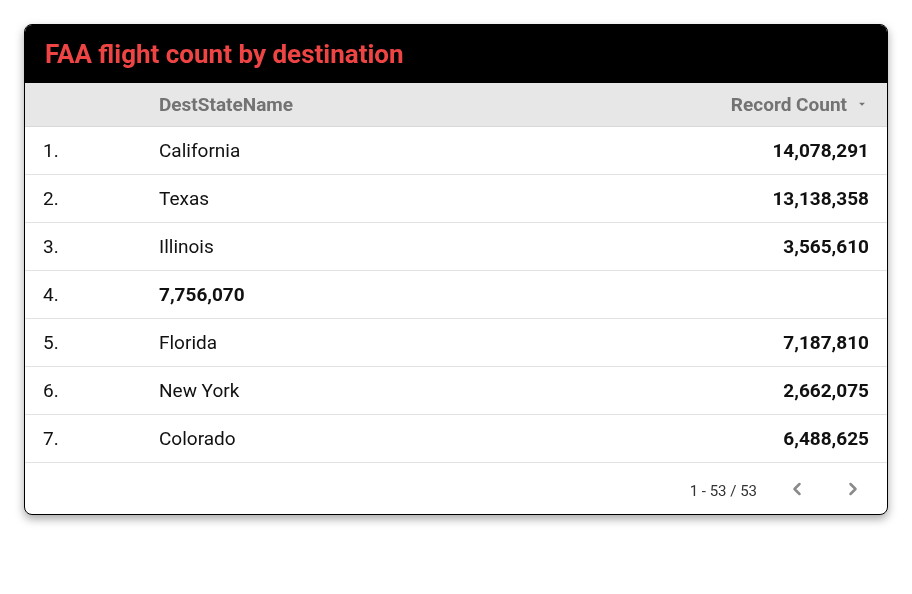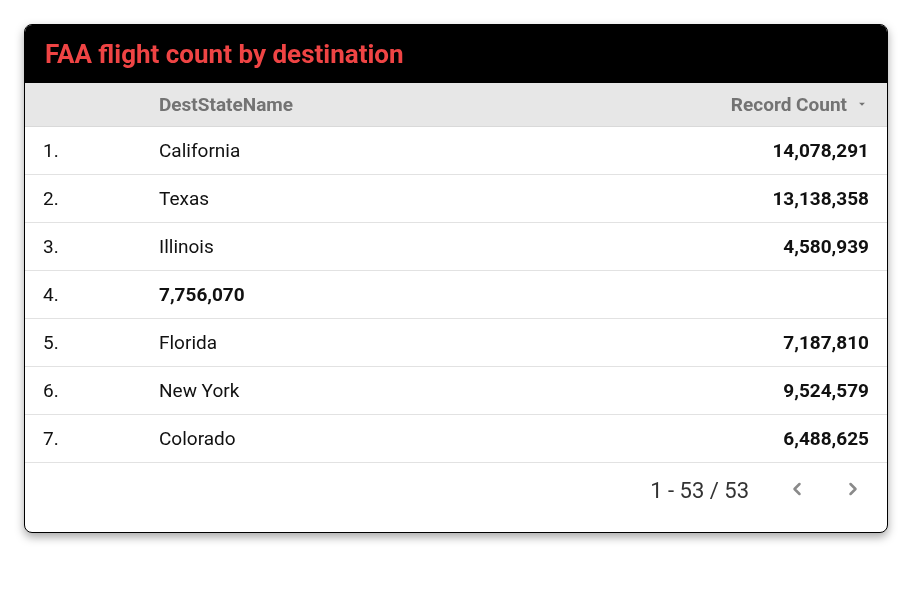--- a/index.html
+++ b/index.html
@@ -68,24 +68,24 @@
     .data-row .col-index {
       font-weight: 400;
     }
     .data-row .col-count {
       font-weight: 700;
     }
     .footer-row {
       display: flex;
       align-items: center;
       justify-content: flex-end;
-      padding: 10px 18px 24px 18px;
-      font-size: 22px;
+      padding: 10px 18px 6px 18px;
+      font-size: 15px;
       color: #333;
-      gap: 32px;
+      gap: 24px;
     }
     .pager {
       display: flex;
       align-items: center;
       gap: 24px;
     }
     .pager-btn {
       background: none;
       border: none;
       cursor: pointer;
@@ -125,35 +125,35 @@
     <div class="col-count">14,078,291</div>
   </div>
   <div class="data-row">
     <div class="col-index">2.</div>
     <div class="col-name">Texas</div>
     <div class="col-count">13,138,358</div>
   </div>
   <div class="data-row">
     <div class="col-index">3.</div>
     <div class="col-name">Illinois</div>
-    <div class="col-count">4,580,939</div>
+    <div class="col-count">3,565,610</div>
   </div>
   <div class="data-row">
     <div class="col-index">4.</div>
     <div class="col-count">7,756,070</div>
   </div>
   <div class="data-row">
     <div class="col-index">5.</div>
     <div class="col-name">Florida</div>
     <div class="col-count">7,187,810</div>
   </div>
   <div class="data-row">
     <div class="col-index">6.</div>
     <div class="col-name">New York</div>
-    <div class="col-count">9,524,579</div>
+    <div class="col-count">2,662,075</div>
   </div>
   <div class="data-row">
     <div class="col-index">7.</div>
     <div class="col-name">Colorado</div>
     <div class="col-count">6,488,625</div>
   </div>
 
   <div class="footer-row">
     <span>1 - 53 / 53</span>
     <div class="pager">

